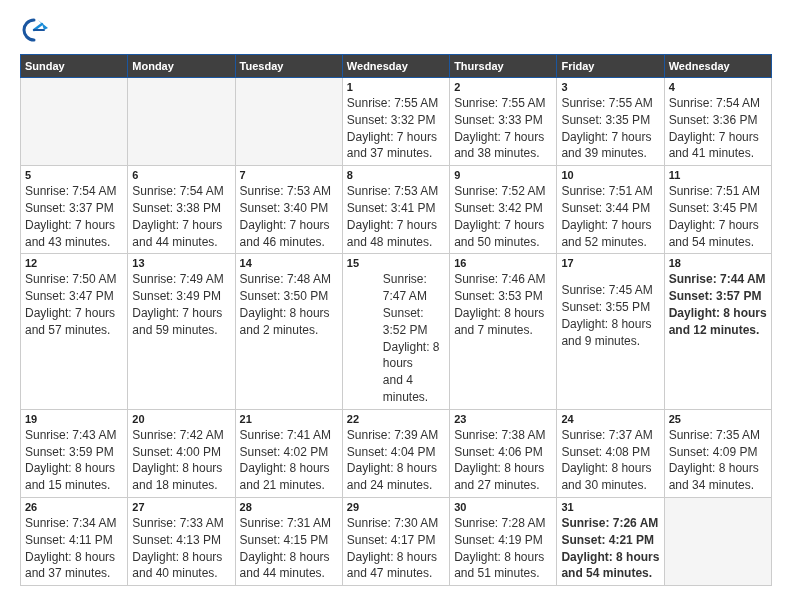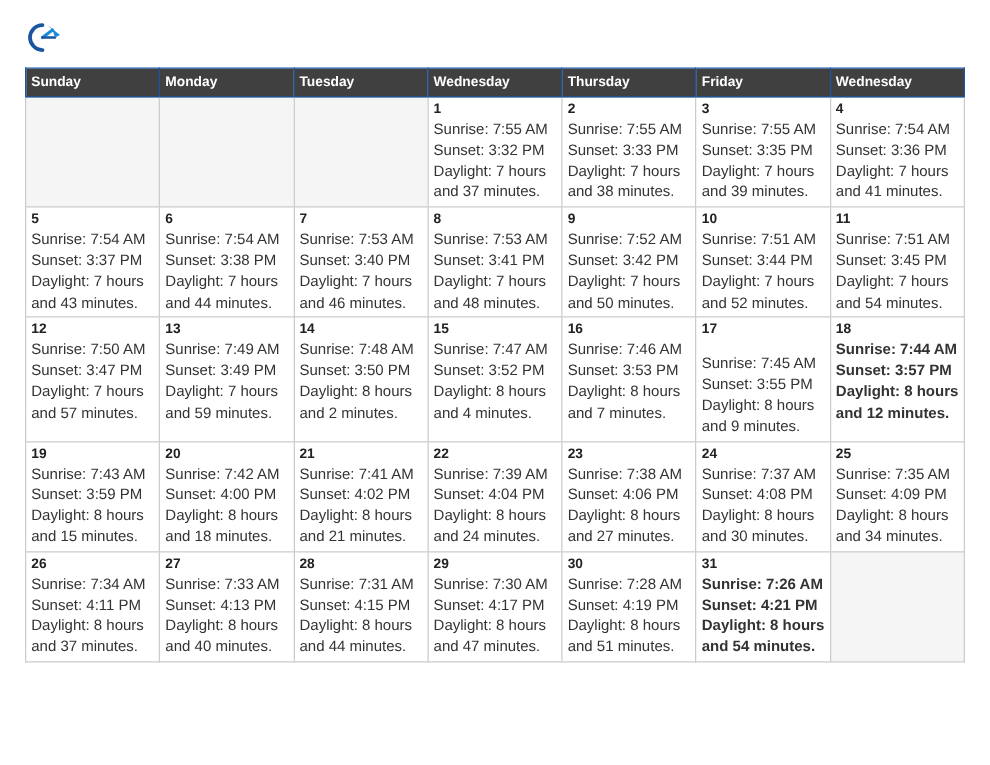--- a/index.html
+++ b/index.html
@@ -233,21 +233,21 @@
           </td>
           <td>
             <div class="day-num">14</div>
             <div class="day-info" style="white-space: pre-line;">Sunrise: 7:48 AM
 Sunset: 3:50 PM
 Daylight: 8 hours
 and 2 minutes.</div>
           </td>
           <td>
             <div class="day-num">15</div>
-            <div class="day-info" style="white-space: pre-line;">Sunrise: 7:47 AM
+            <div class="day-info" style="white-space: pre-line; margin-left: 36px;">Sunrise: 7:47 AM
 Sunset: 3:52 PM
 Daylight: 8 hours
 and 4 minutes.</div>
           </td>
           <td>
             <div class="day-num">16</div>
             <div class="day-info" style="white-space: pre-line;">Sunrise: 7:46 AM
 Sunset: 3:53 PM
 Daylight: 8 hours
 and 7 minutes.</div>

